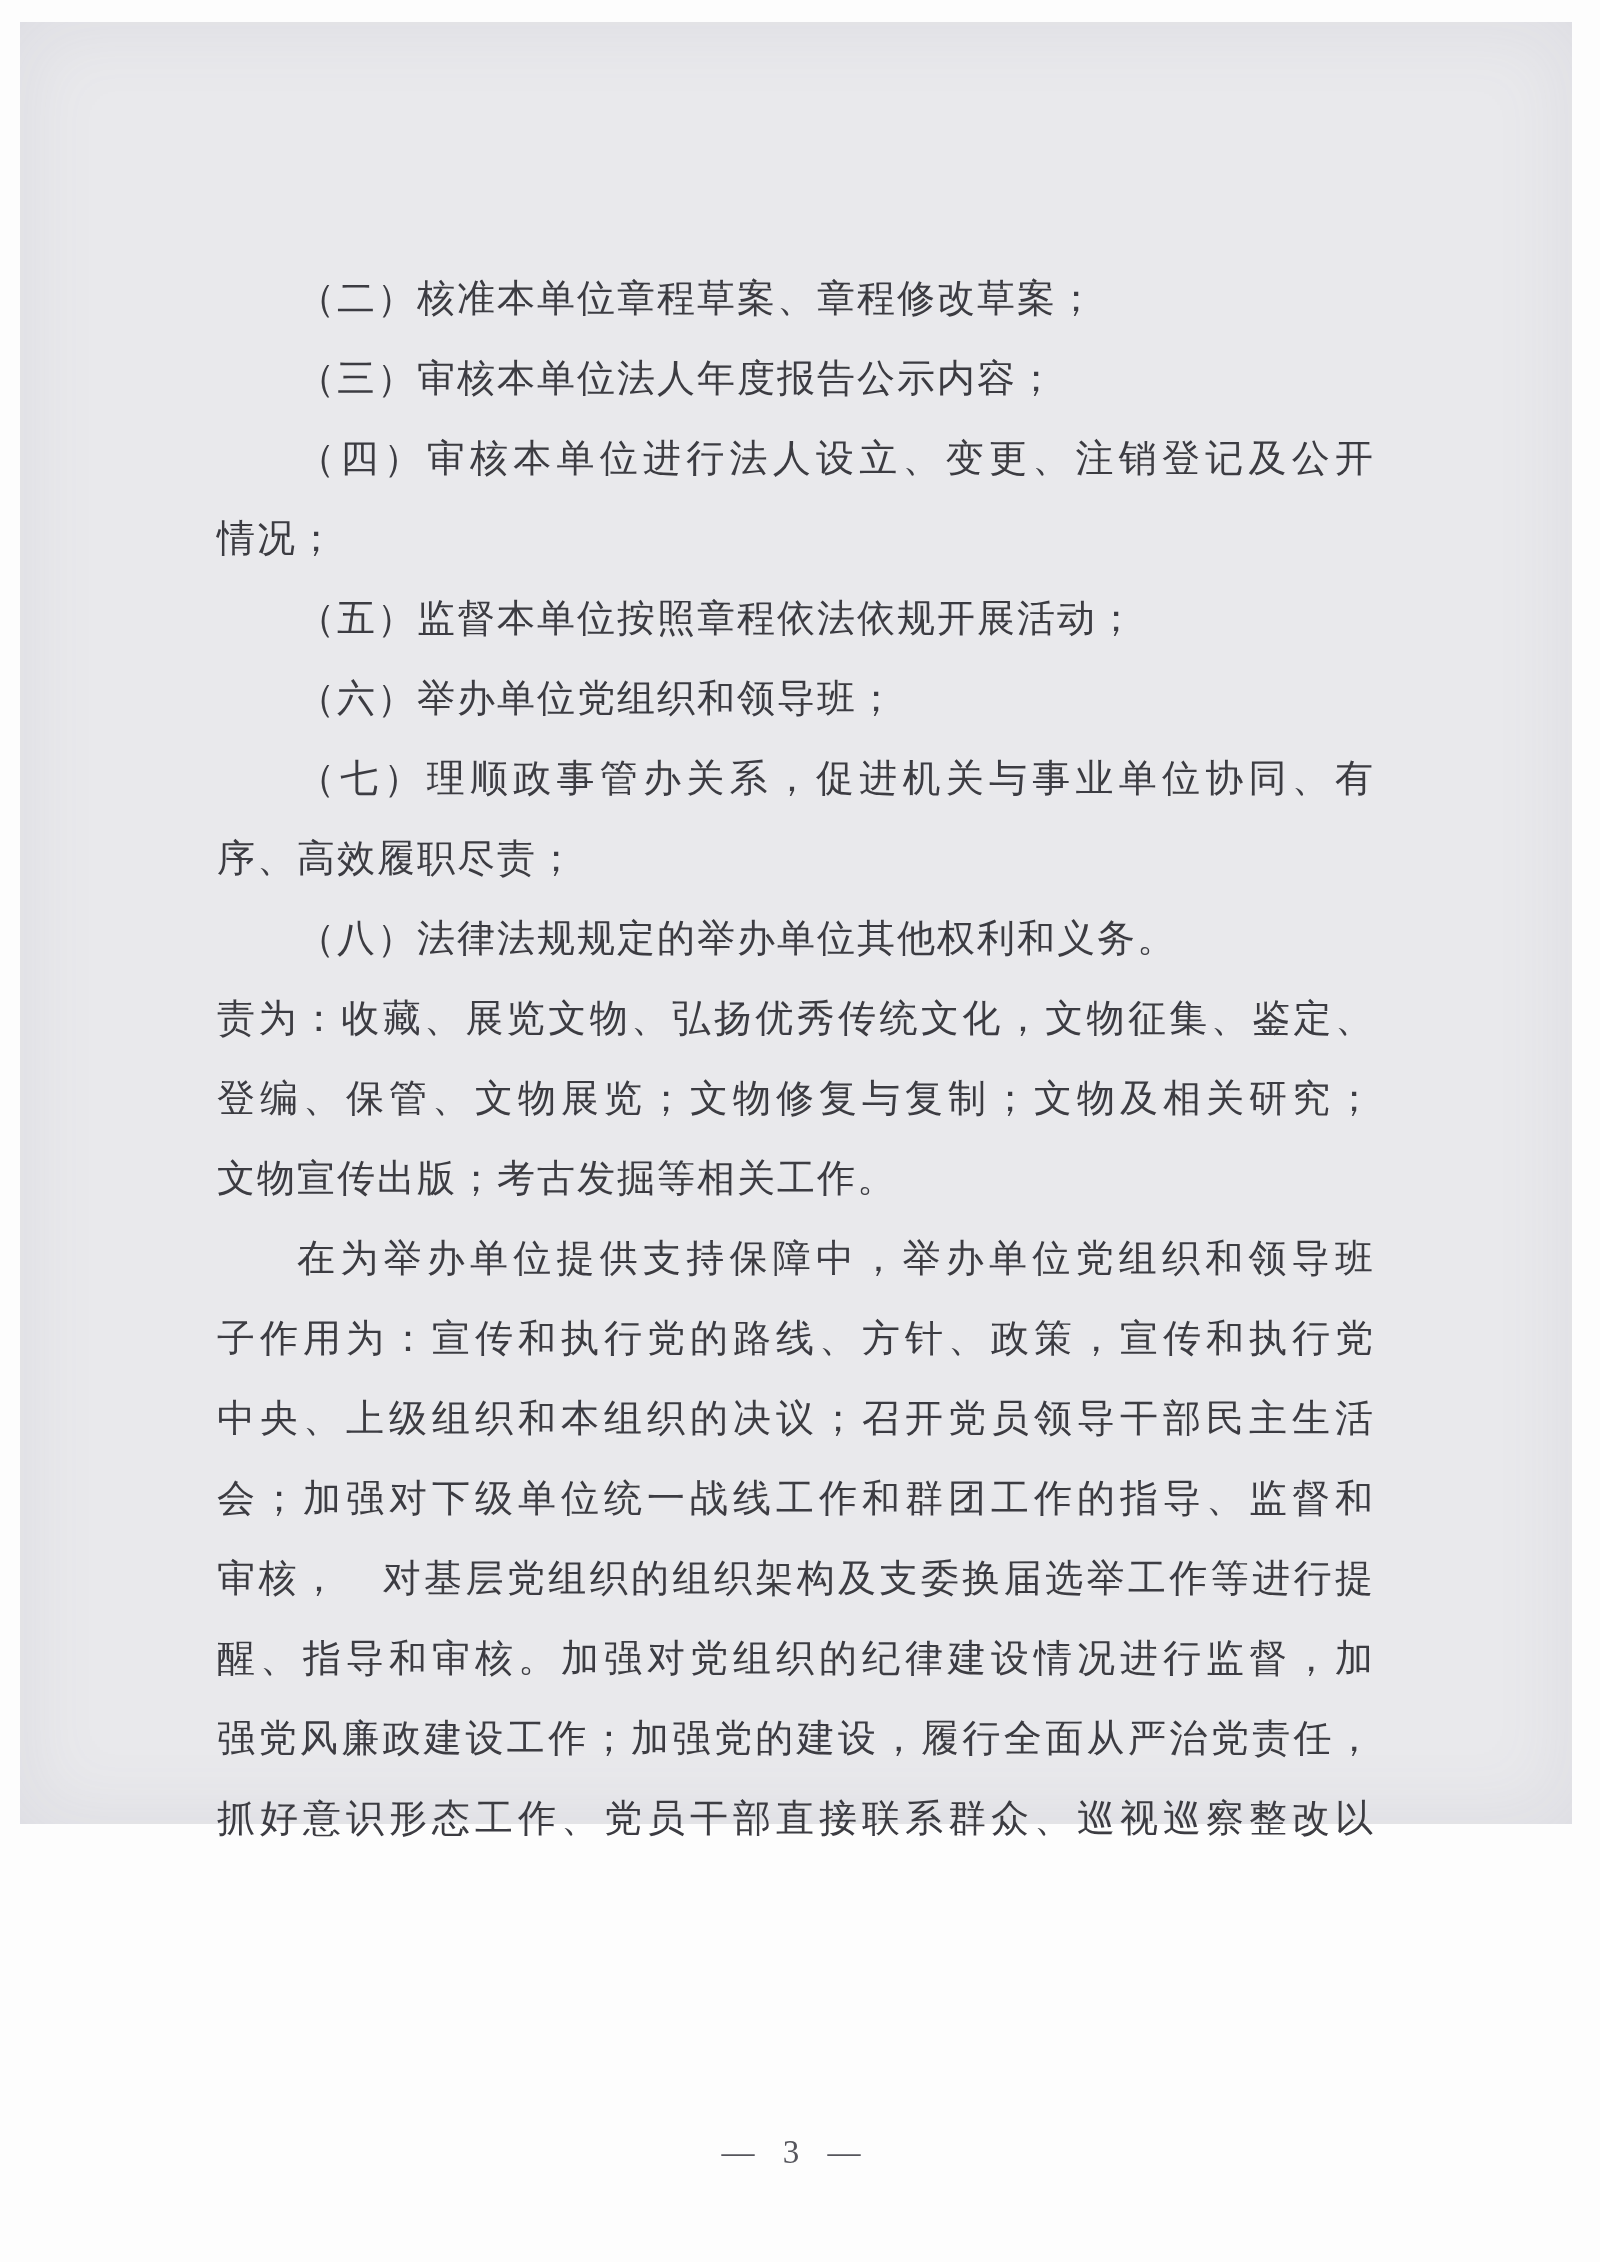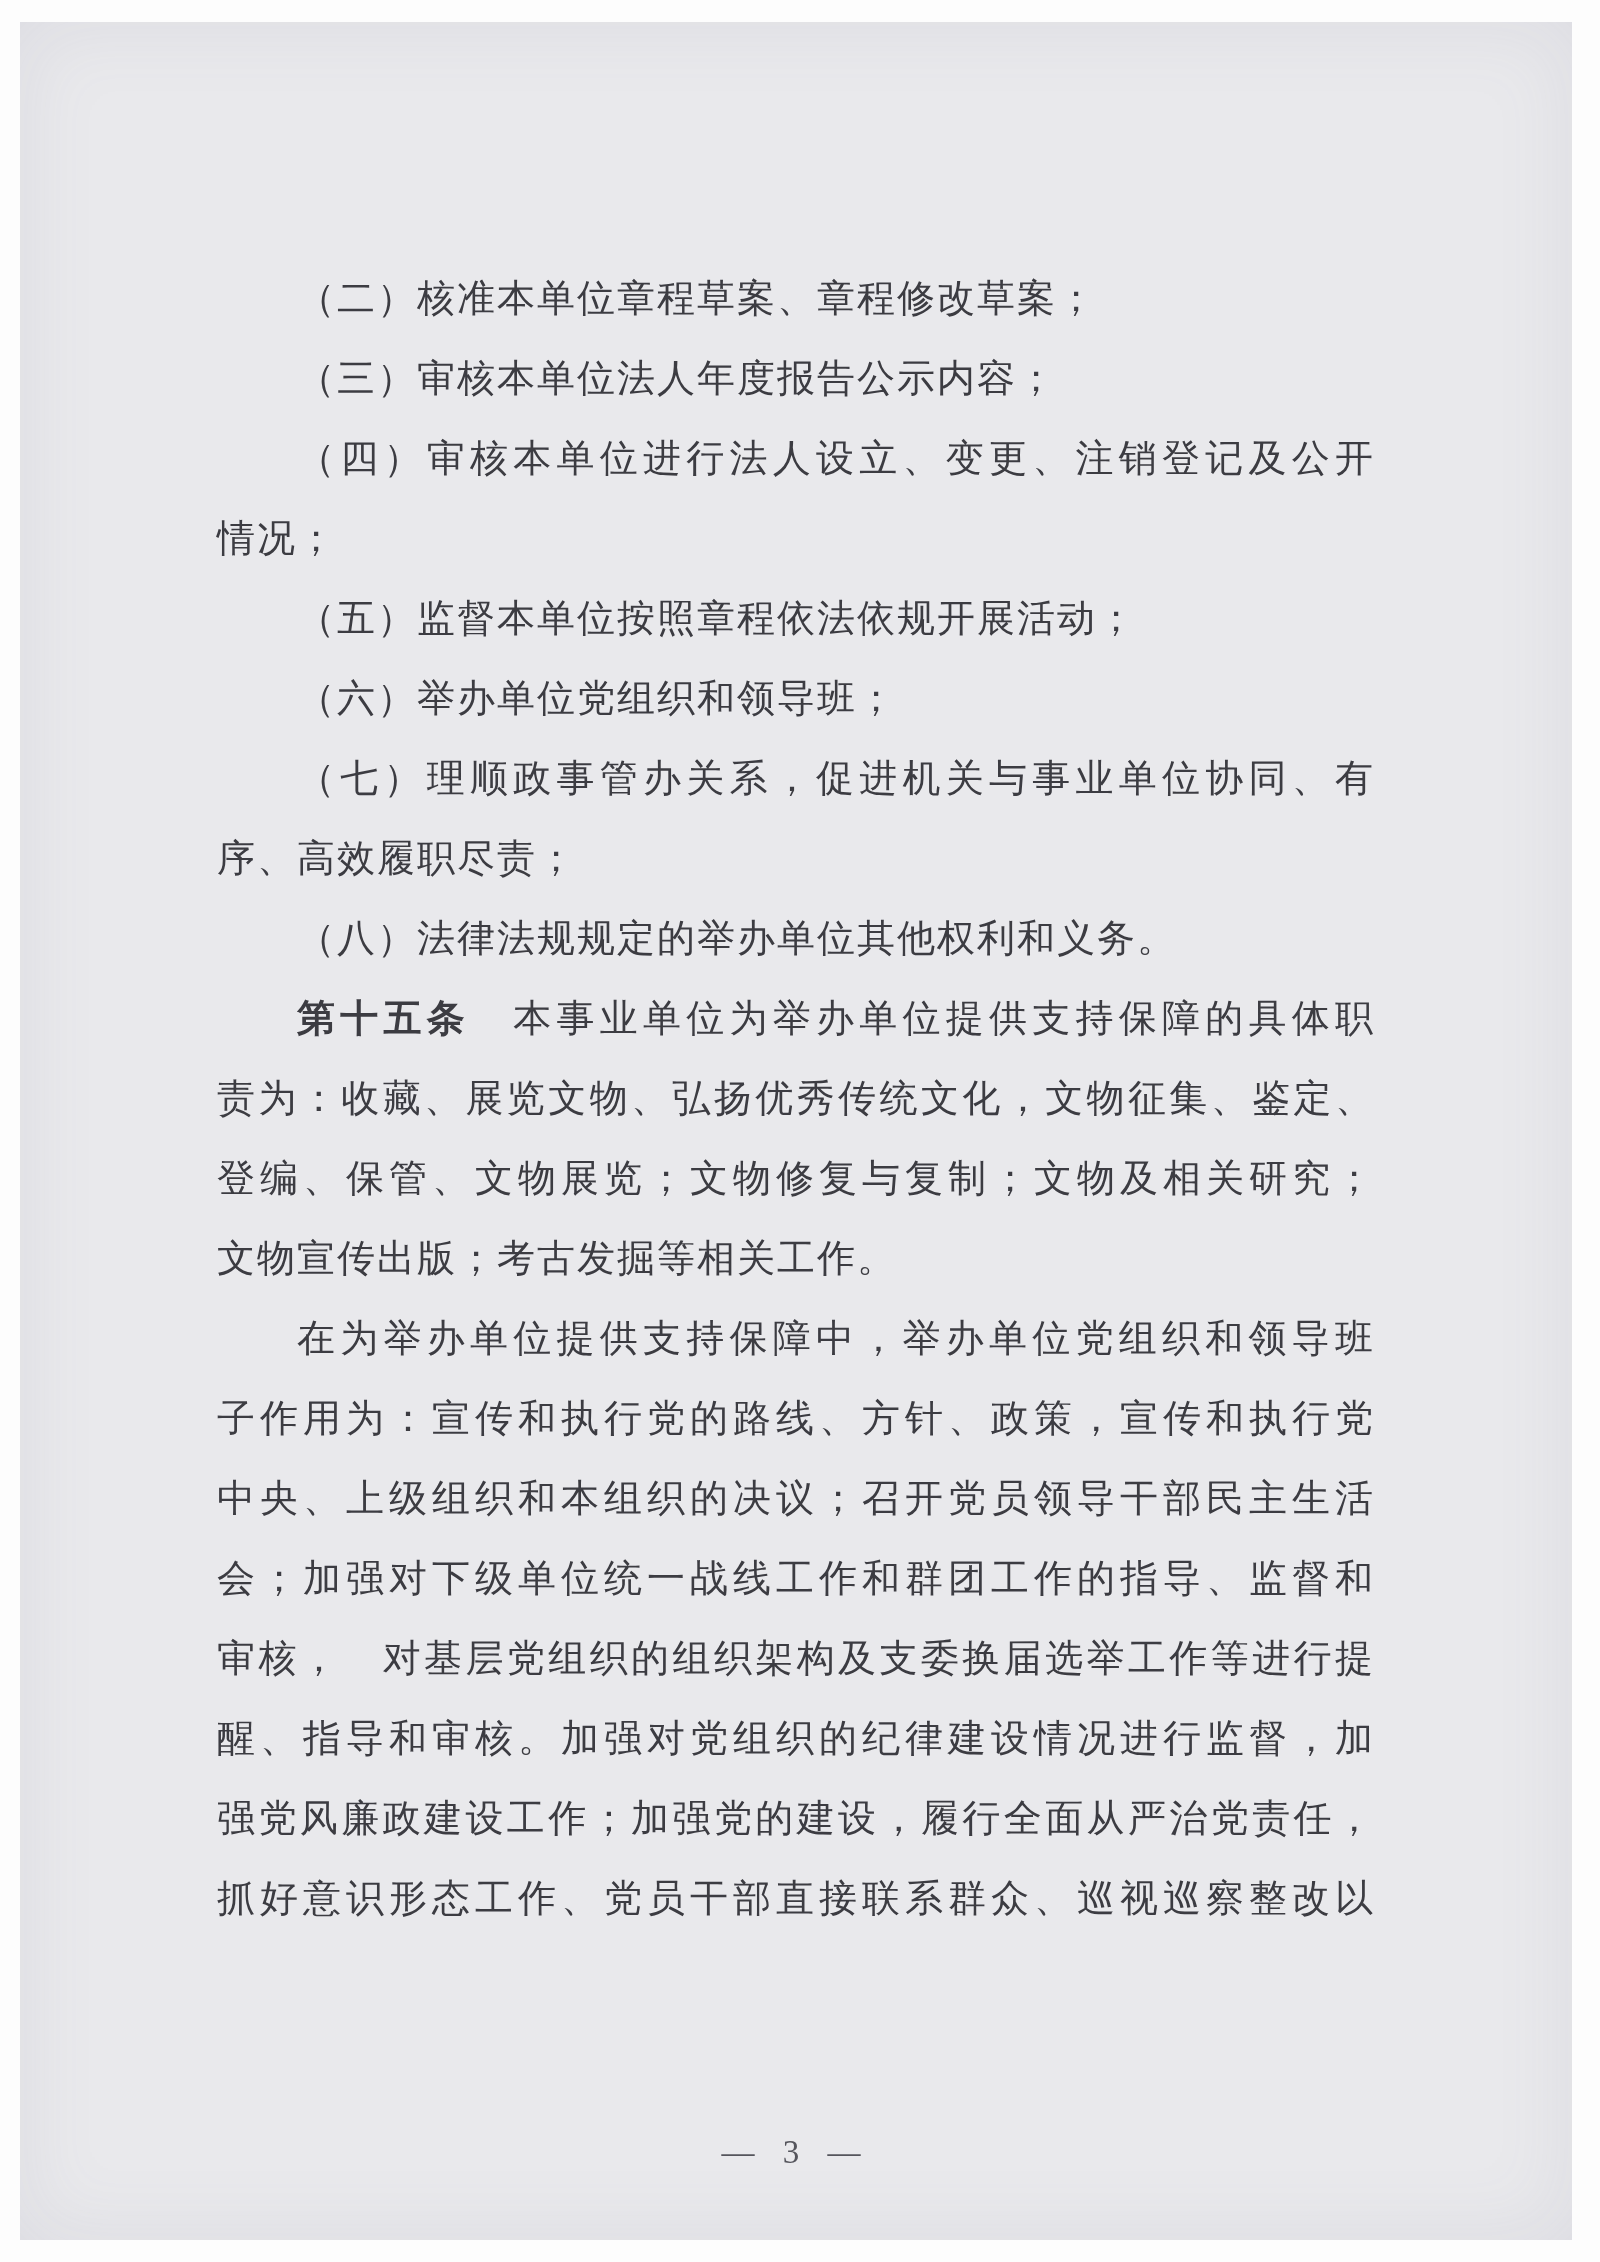--- a/index.html
+++ b/index.html
@@ -15,21 +15,21 @@
     height: 2262px;
     background: var(--scan-border);
     overflow: hidden;
     font-family: "Liberation Serif", "DejaVu Serif", serif;
   }
   .paper {
     position: absolute;
     left: 20px;
     top: 22px;
     width: 1552px;
-    height: 2218px;
+    height: 1802px;
     background: var(--paper);
     box-shadow: inset 0 0 80px rgba(110, 110, 135, 0.10);
   }
   .text-block {
     position: absolute;
     left: 197px;
     top: 236px;
     width: 1158px;
   }
   .line {
@@ -66,21 +66,20 @@
   <div class="text-block" id="lines">
       <div class="line indent">（二）核准本单位章程草案、章程修改草案；</div>
       <div class="line indent">（三）审核本单位法人年度报告公示内容；</div>
       <div class="line indent justify">（四）审核本单位进行法人设立、变更、注销登记及公开</div>
       <div class="line">情况；</div>
       <div class="line indent">（五）监督本单位按照章程依法依规开展活动；</div>
       <div class="line indent">（六）举办单位党组织和领导班；</div>
       <div class="line indent justify">（七）理顺政事管办关系，促进机关与事业单位协同、有</div>
       <div class="line">序、高效履职尽责；</div>
       <div class="line indent">（八）法律法规规定的举办单位其他权利和义务。</div>
-      <div class="line indent justify"><span class="bold">第十五条</span>　本事业单位为举办单位提供支持保障的具体职</div>
       <div class="line justify">责为：收藏、展览文物、弘扬优秀传统文化，文物征集、鉴定、</div>
       <div class="line justify">登编、保管、文物展览；文物修复与复制；文物及相关研究；</div>
       <div class="line">文物宣传出版；考古发掘等相关工作。</div>
       <div class="line indent justify">在为举办单位提供支持保障中，举办单位党组织和领导班</div>
       <div class="line justify">子作用为：宣传和执行党的路线、方针、政策，宣传和执行党</div>
       <div class="line justify">中央、上级组织和本组织的决议；召开党员领导干部民主生活</div>
       <div class="line justify">会；加强对下级单位统一战线工作和群团工作的指导、监督和</div>
       <div class="line justify">审核，　对基层党组织的组织架构及支委换届选举工作等进行提</div>
       <div class="line justify">醒、指导和审核。加强对党组织的纪律建设情况进行监督，加</div>
       <div class="line justify">强党风廉政建设工作；加强党的建设，履行全面从严治党责任，</div>

